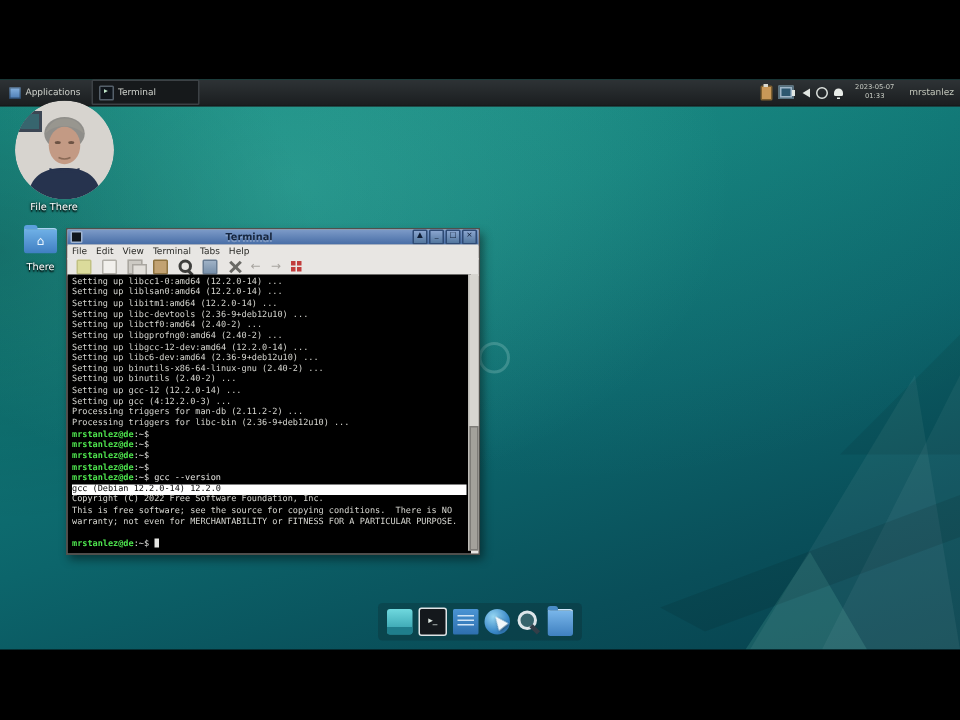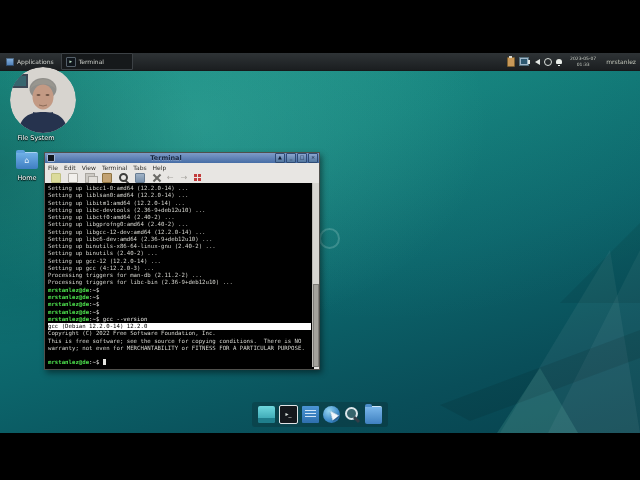--- a/index.html
+++ b/index.html
@@ -184,23 +184,23 @@
         <ellipse cx="33" cy="30" rx="10.5" ry="12.5" fill="#c39a84"></ellipse>
         <path d="M20,22 Q24,12 33,12 Q43,12 46,22 Q40,17 33,17 Q25,17 20,22 Z" fill="#98968f"></path>
         <ellipse cx="28.5" cy="28" rx="2" ry="1" fill="#6d5344"></ellipse>
         <ellipse cx="37.5" cy="28" rx="2" ry="1" fill="#6d5344"></ellipse>
         <path d="M29,38 Q33,40 37,38" stroke="#8a6a56" stroke-width="1" fill="none"></path>
         <path d="M23,45 Q33,49 43,45 L43,48 L23,48 Z" fill="#26334e"></path>
       </g>
     </svg>
   </div>
 
-  <div class="abs desk-label" id="fs-label">File System</div>
+  <div class="abs desk-label" id="fs-label">File There</div>
   <div class="abs" id="home-icon">⌂</div>
-  <div class="abs desk-label" id="home-label">Home</div>
+  <div class="abs desk-label" id="home-label">There</div>
 
   <div class="abs" id="term-win">
     <div id="titlebar">
       <span id="title-icon"></span>
       <span id="title-text">Terminal</span>
       <span class="win-btn">▲</span>
       <span class="win-btn">_</span>
       <span class="win-btn">□</span>
       <span class="win-btn">×</span>
     </div>

